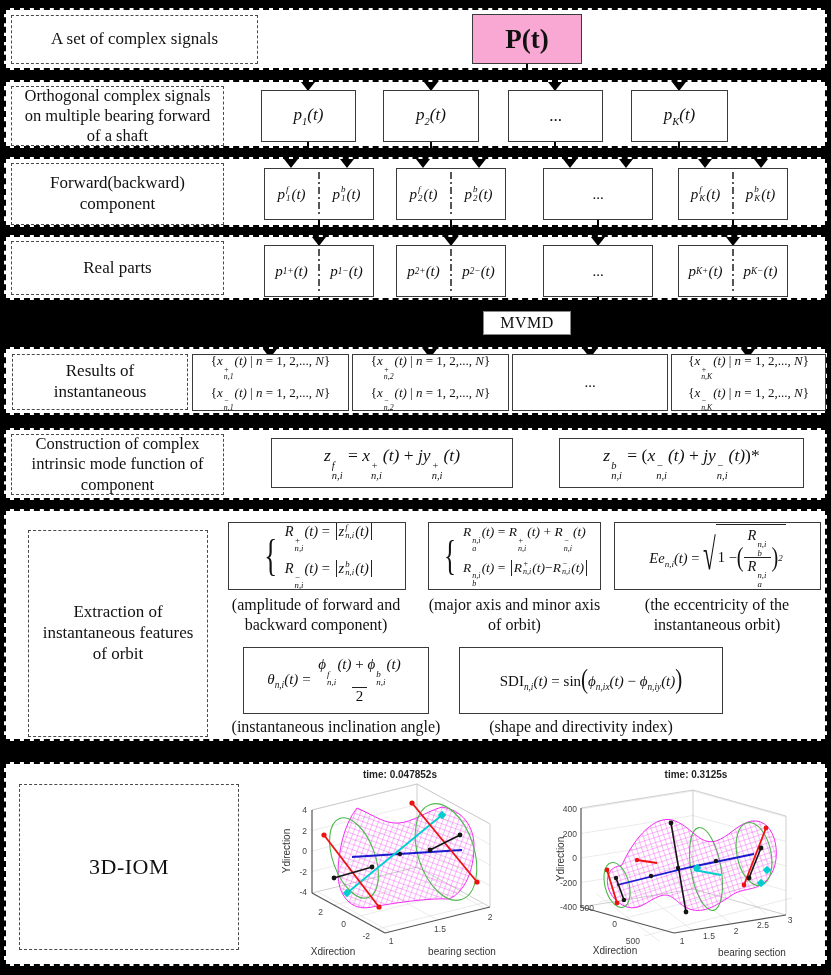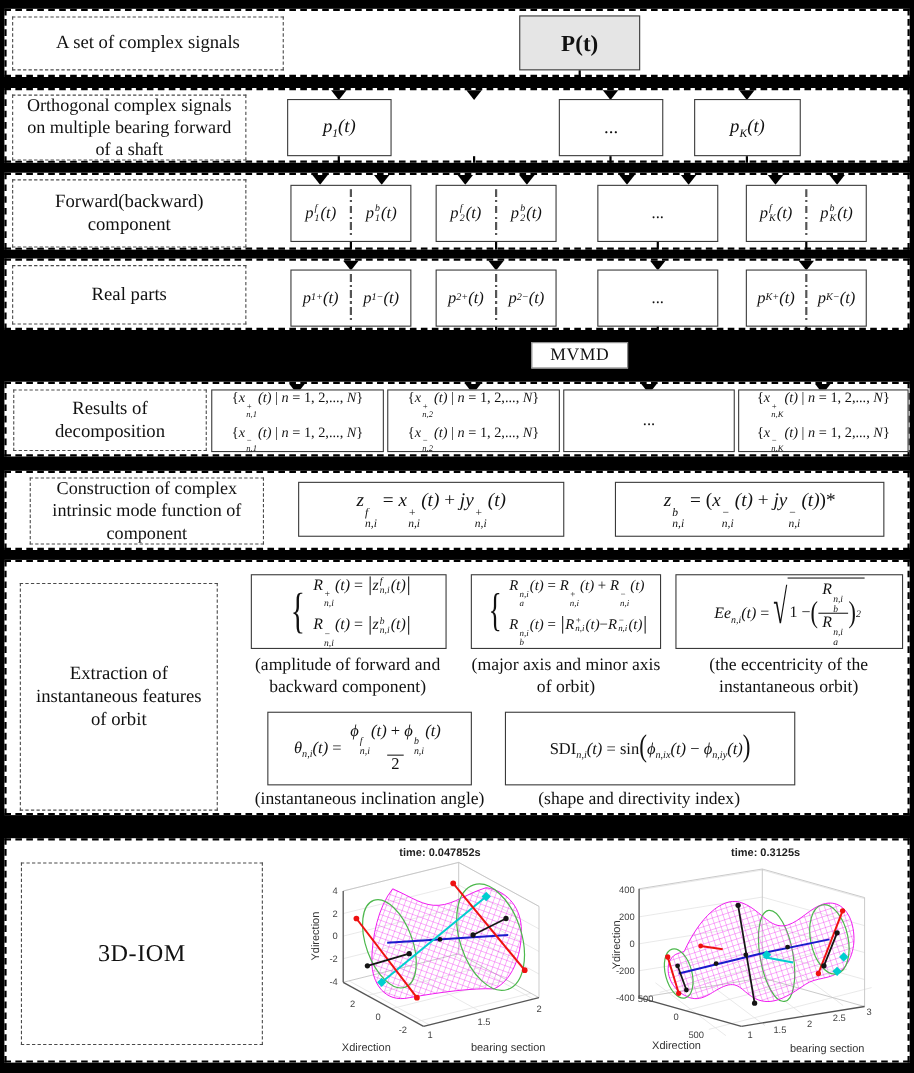--- a/index.html
+++ b/index.html
@@ -14,22 +14,22 @@
         display:flex;align-items:center;justify-content:center;}
   .sbox .half{flex:1;display:flex;align-items:center;justify-content:center;height:100%;}
   .div-v{width:2px;align-self:stretch;margin:3px 0;
      background-image:repeating-linear-gradient(to bottom,#555 0 7px,transparent 7px 10px,#555 10px 12px,transparent 12px 15px);}
   .div-h{height:2px;width:96%;
      background-image:repeating-linear-gradient(to right,#555 0 7px,transparent 7px 10px,#555 10px 12px,transparent 12px 15px);}
   .colbox{flex-direction:column;justify-content:center;gap:2px;padding:2px 3px;}
   .arr{position:absolute;width:0;height:0;border-left:7px solid transparent;
        border-right:7px solid transparent;border-top:9px solid #000;}
   .conn{position:absolute;width:1.6px;background:#000;}
-  .ptbox{position:absolute;border:1.6px solid #3a3a3a;background:#e5e5e5;box-sizing:border-box;
-         display:flex;align-items:center;justify-content:center;font-weight:bold;font-size:21px;}
+  .ptbox{position:absolute;border:1.6px solid #3a3a3a;background:#f9a8d4;box-sizing:border-box;
+         display:flex;align-items:center;justify-content:center;font-weight:bold;font-size:27px;}
   .mvmd{position:absolute;left:483px;top:311px;width:86px;height:22px;background:#fff;
         border:1px solid #888;display:flex;align-items:center;justify-content:center;
         font-size:16px;letter-spacing:0.5px;}
   .caption{position:absolute;text-align:center;font-size:16px;line-height:1.25;}
   
   .math{font-style:italic;white-space:nowrap;}
   .m-up{font-style:normal;}
   .m-sub{font-size:0.62em;vertical-align:-0.45em;font-style:italic;}
   .m-sup{font-size:0.62em;vertical-align:0.55em;font-style:italic;}
   .m-ss{display:inline-flex;flex-direction:column;align-items:flex-start;
@@ -79,20 +79,23 @@
 
   <section class="band" style="top:80px;height:68px">
     <div class="lbl" style="left:5px;top:4px;width:213px;height:60px;font-size:16.5px">Orthogonal complex signals on multiple bearing forward of a shaft</div>
     <div class="arr" style="left:295px;top:0"></div>
     <div class="arr" style="left:418px;top:0"></div>
     <div class="arr" style="left:542px;top:0"></div>
     <div class="arr" style="left:666px;top:0"></div>
     <div class="sbox" style="left:255px;top:8px;width:95px;height:52px;font-size:17px">
         <span class="math"><span class="m-i">p</span><span class="m-sub">1</span><span class="m-i">(t)</span></span>
       </div>
+    <div class="sbox" style="left:377px;top:8px;width:96px;height:52px;font-size:17px">
+        <span class="math"><span class="m-i">p</span><span class="m-sub">2</span><span class="m-i">(t)</span></span>
+      </div>
     <div class="sbox" style="left:502px;top:8px;width:95px;height:52px;font-size:17px">
         <span class="math"><span class="m-up">...</span></span>
       </div>
     <div class="sbox" style="left:625px;top:8px;width:97px;height:52px;font-size:17px">
         <span class="math"><span class="m-i">p</span><span class="m-sub">K</span><span class="m-i">(t)</span></span>
       </div>
     <div class="conn" style="left:301px;top:60px;height:6px"></div>
     <div class="conn" style="left:424px;top:60px;height:6px"></div>
     <div class="conn" style="left:548px;top:60px;height:6px"></div>
     <div class="conn" style="left:672px;top:60px;height:6px"></div>
@@ -224,21 +227,21 @@
     </div>
     <div class="conn" style="left:312px;top:60px;height:3px"></div>
     <div class="conn" style="left:444px;top:60px;height:3px"></div>
     <div class="conn" style="left:591px;top:60px;height:3px"></div>
     <div class="conn" style="left:726px;top:60px;height:3px"></div>
   </section>
 
   <div class="mvmd">MVMD</div>
 
   <section class="band" style="top:347px;height:68px">
-    <div class="lbl" style="left:6px;top:5px;width:176px;height:56px">Results of decomposition</div>
+    <div class="lbl" style="left:6px;top:5px;width:176px;height:56px">Results of instantaneous</div>
     <div class="arr" style="left:257px;top:0"></div>
     <div class="arr" style="left:417px;top:0"></div>
     <div class="arr" style="left:577px;top:0"></div>
     <div class="arr" style="left:735px;top:0"></div>
     <div class="sbox colbox" style="left:186px;top:5px;width:157px;height:57px;font-size:13px">
       <span class="math"><span class="m-up">{</span><span class="m-i">x</span><span class="m-ss">
             <span>+</span>
             <span>n,1</span>
           </span><span class="m-i">(t)</span><span class="m-up"> | </span><span class="m-i">n</span><span class="m-up"> = 1, 2,..., </span><span class="m-i">N</span><span class="m-up">}</span></span>
       <span class="div-h"></span>
@@ -268,21 +271,21 @@
           </span><span class="m-i">(t)</span><span class="m-up"> | </span><span class="m-i">n</span><span class="m-up"> = 1, 2,..., </span><span class="m-i">N</span><span class="m-up">}</span></span>
       <span class="div-h"></span>
       <span class="math"><span class="m-up">{</span><span class="m-i">x</span><span class="m-ss">
             <span>−</span>
             <span>n,K</span>
           </span><span class="m-i">(t)</span><span class="m-up"> | </span><span class="m-i">n</span><span class="m-up"> = 1, 2,..., </span><span class="m-i">N</span><span class="m-up">}</span></span>
     </div>
   </section>
 
   <section class="band" style="top:428px;height:72px">
-    <div class="lbl" style="left:21px;top:4px;width:213px;height:61px;font-size:16.5px">Construction of complex intrinsic mode function of component</div>
+    <div class="lbl" style="left:5px;top:4px;width:213px;height:61px;font-size:16.5px">Construction of complex intrinsic mode function of component</div>
     <div class="sbox" style="left:265px;top:8px;width:242px;height:50px;font-size:17.5px">
         <span class="math"><span class="m-i">z</span><span class="m-ss">
             <span>f</span>
             <span>n,i</span>
           </span><span class="m-up"> = </span><span class="m-i">x</span><span class="m-ss">
             <span>+</span>
             <span>n,i</span>
           </span><span class="m-i">(t)</span><span class="m-up"> + </span><span class="m-i">jy</span><span class="m-ss">
             <span>+</span>
             <span>n,i</span>
@@ -296,21 +299,21 @@
             <span>−</span>
             <span>n,i</span>
           </span><span class="m-i">(t)</span><span class="m-up"> + </span><span class="m-i">jy</span><span class="m-ss">
             <span>−</span>
             <span>n,i</span>
           </span><span class="m-i">(t)</span><span class="m-up">)*</span></span>
       </div>
   </section>
 
   <section class="band" style="top:509px;height:232px">
-    <div class="lbl" style="left:12px;top:19px;width:180px;height:207px">Extraction of instantaneous features of orbit</div>
+    <div class="lbl" style="left:22px;top:19px;width:180px;height:207px">Extraction of instantaneous features of orbit</div>
     <div class="sbox" style="left:222px;top:11px;width:178px;height:68px;font-size:14.5px">
         <span class="math"><span class="m-cases">
             <span class="m-brace">{</span>
             <span class="m-crows">
               <span class="m-crow"><span class="m-i">R</span><span class="m-ss">
                   <span>+</span>
                   <span>n,i</span>
                 </span><span class="m-i">(t)</span><span class="m-up"> = </span><span class="m-abs">
                   <span class="m-i">z</span>
                   <span class="m-ss">

